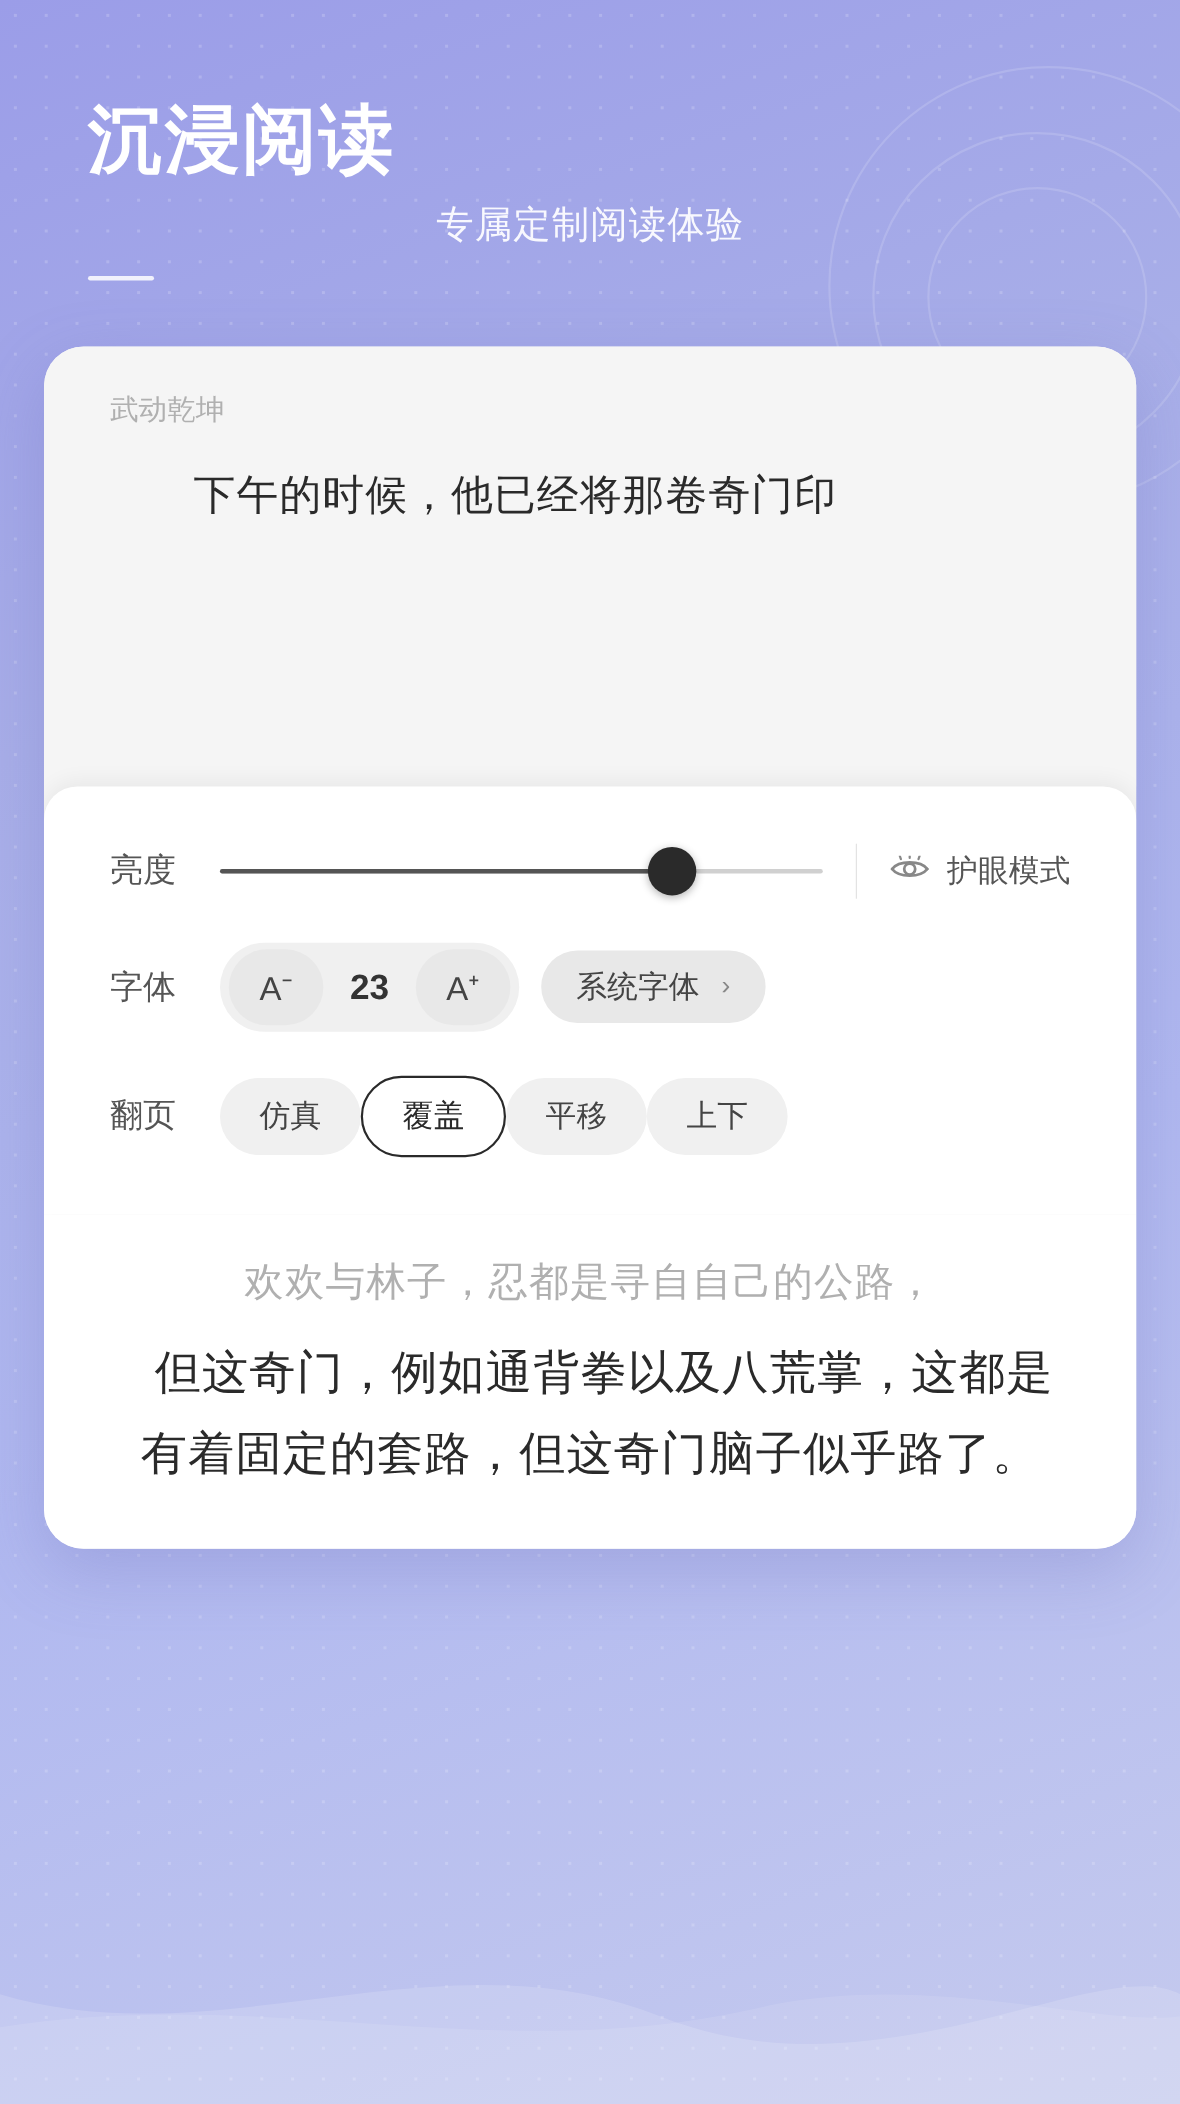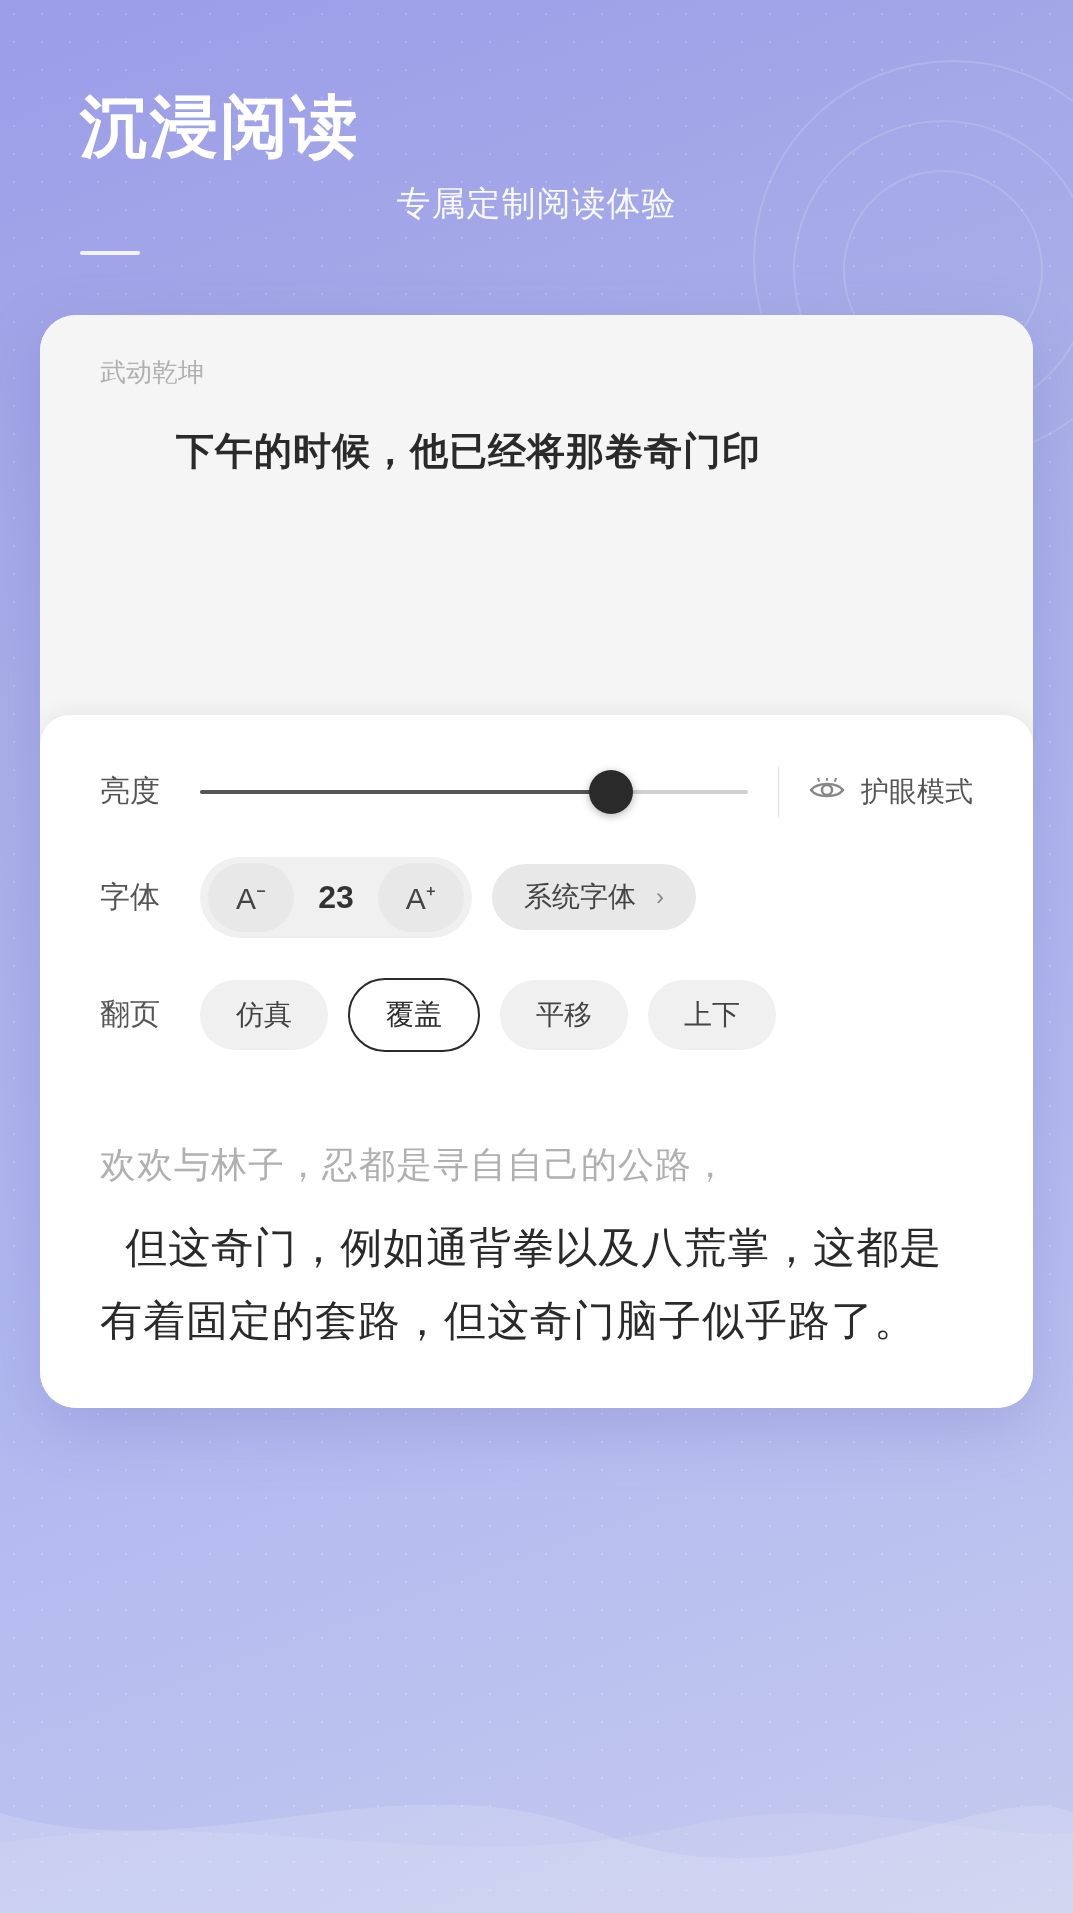--- a/index.html
+++ b/index.html
@@ -258,21 +258,21 @@
 
     
     .pageturn-row {
       display: flex;
       align-items: center;
       margin-bottom: 0;
     }
     .pageturn-options {
       display: flex;
       align-items: center;
-      gap: 20px;
+      gap: 0;
       margin-left: 20px;
     }
     .pt-btn {
       background: #f0f0f0;
       border: none;
       border-radius: 50px;
       padding: 16px 36px;
       font-size: 28px;
       color: #444;
       cursor: pointer;
@@ -281,20 +281,21 @@
     .pt-btn-active {
       background: transparent;
       border: 2.5px solid #2a2a2a;
       color: #2a2a2a;
     }
 
     
     .bottom-reading {
       background: #ffffff;
       padding: 30px 60px 50px 60px;
+      text-align: center;
     }
     .bottom-text-blurred {
       font-size: 36px;
       color: #b0b0b0;
       line-height: 1.7;
       letter-spacing: 1px;
       margin-bottom: 16px;
     }
     .bottom-text {
       font-size: 42px;
@@ -324,21 +325,21 @@
 <div class="header">
   <div class="header-title">沉浸阅读</div>
   <div class="header-subtitle">专属定制阅读体验</div>
   <div class="header-line"></div>
 </div>
 
 <div class="card-container">
 
   <div class="reading-area">
     <div class="book-title">武动乾坤</div>
-    <div class="reading-text" style="margin-top:20px;font-weight:bold;">
+    <div class="reading-text" style="margin-top:20px;">
       <span class="indent">&nbsp;&nbsp;</span><span>下午的时候，他已经将那卷奇门印</span>
     </div>
   </div>
 
   <div class="settings-panel">
 
     <div class="setting-row">
       <span class="setting-label">亮度</span>
       <div class="brightness-slider-wrap">
         <div class="slider-track">

